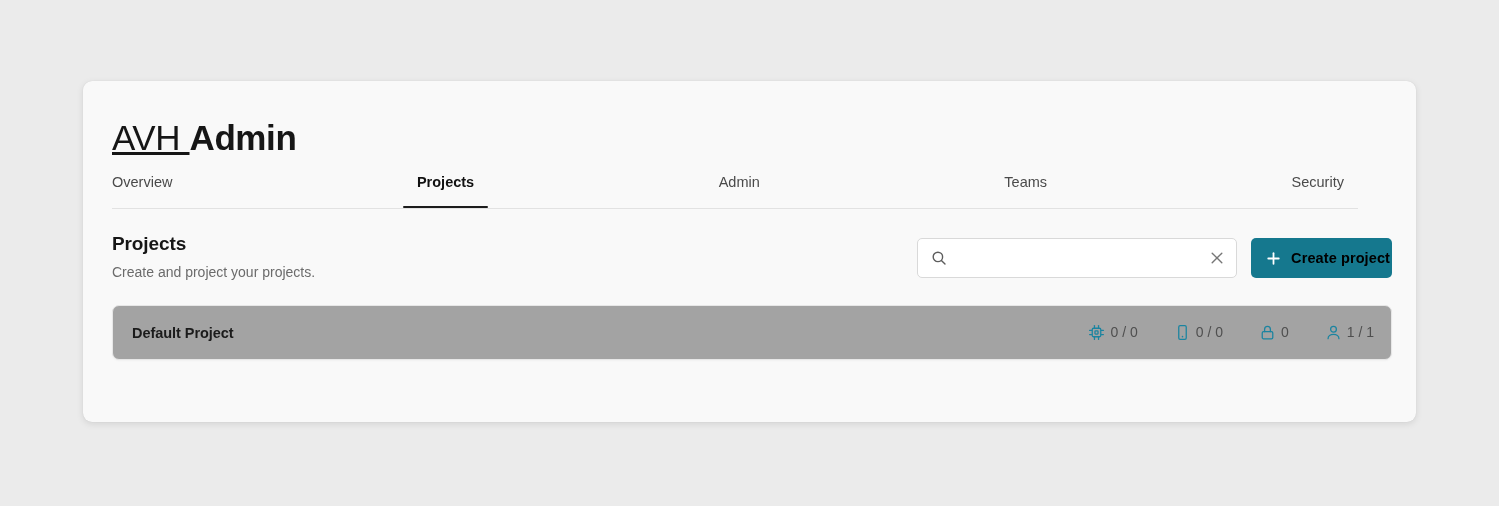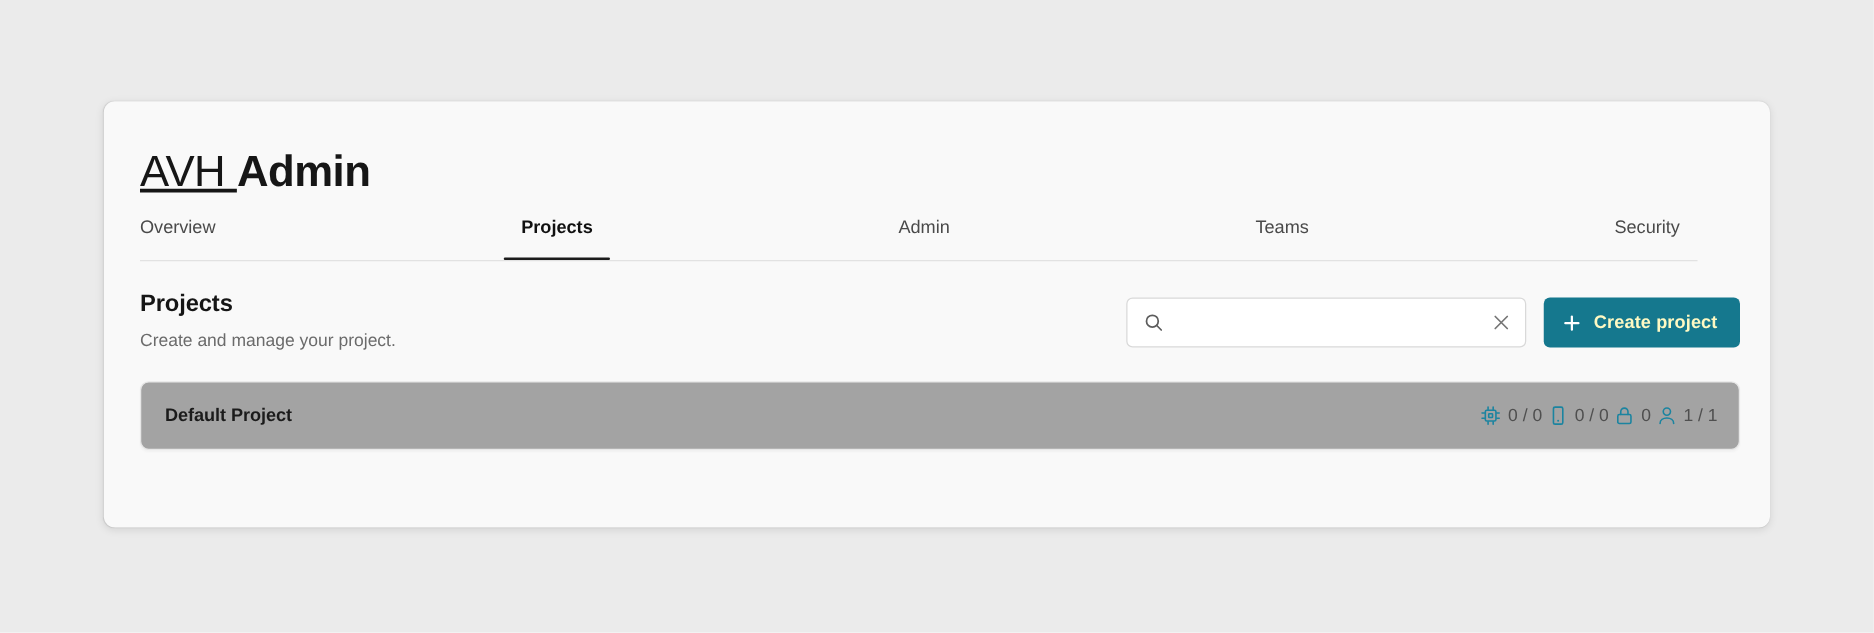--- a/index.html
+++ b/index.html
@@ -163,25 +163,25 @@
     padding: 0;
     cursor: pointer;
     display: block;
   }
 
   .create-btn {
     height: 40px;
     background: #15788e;
     border: 0;
     border-radius: 5px;
-    color: #fef9c3;
+    color: #000000;
     font-family: inherit;
     font-size: 14.5px;
     font-weight: 600;
-    padding: 0 18px 0 15px;
+    padding: 0 2px 0 15px;
     display: flex;
     align-items: center;
     gap: 10px;
     cursor: pointer;
     white-space: nowrap;
     letter-spacing: 0.1px;
   }
   .plus-icon {
     width: 15px;
     height: 15px;
@@ -211,21 +211,21 @@
   }
   .project-name {
     font-size: 14.5px;
     font-weight: 700;
     color: #1b1b1b;
     letter-spacing: -0.05px;
   }
   .stats {
     display: flex;
     align-items: center;
-    gap: 4px;
+    gap: 36px;
   }
   .stat {
     display: flex;
     align-items: center;
     gap: 5px;
   }
   .stat-icon {
     width: 17px;
     height: 17px;
     display: block;
@@ -251,21 +251,21 @@
   <nav class="tabbar">
     <button class="tab">Overview</button>
     <button class="tab active">Projects</button>
     <button class="tab">Admin</button>
     <button class="tab">Teams</button>
     <button class="tab">Security</button>
   </nav>
 
   <div class="section-head">
     <div class="section-title">Projects</div>
-    <div class="section-sub">Create and manage your project.</div>
+    <div class="section-sub">Create and project your projects.</div>
   </div>
 
   <div class="toolbar">
 
     <div class="search-wrap">
       <span class="search-icon">
         <svg viewBox="0 0 16 16" width="16" height="16" fill="none" stroke="currentColor" stroke-width="1.4" stroke-linecap="round" stroke-linejoin="round">
           <circle cx="6.9" cy="6.9" r="4.7"></circle>
           <line x1="10.4" y1="10.4" x2="14" y2="14"></line>
         </svg>

